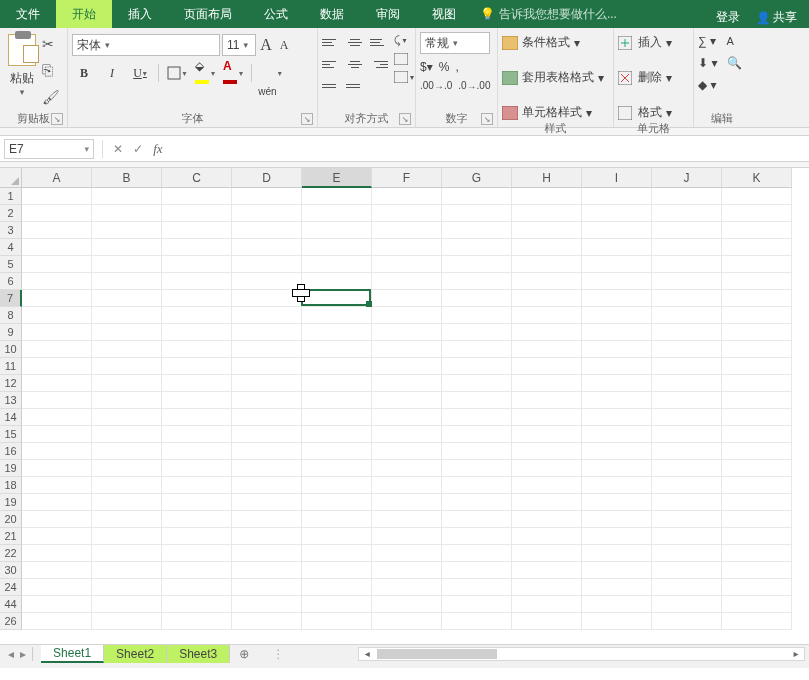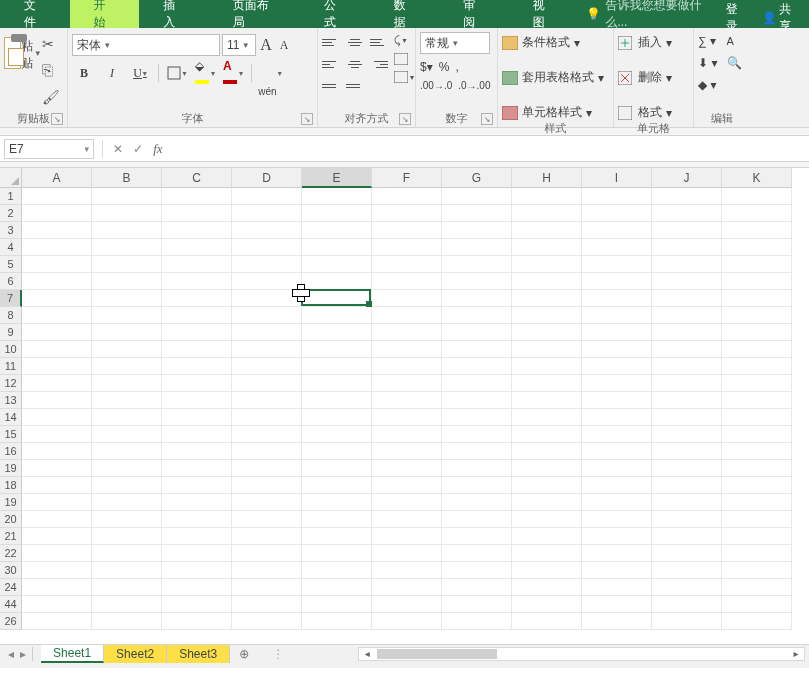--- a/index.html
+++ b/index.html
@@ -1,36 +1,36 @@
 <!DOCTYPE html>
 <html><head>
 <meta charset="utf-8">
 <style>
 * { box-sizing: border-box; margin: 0; padding: 0; font-family: "Microsoft YaHei", Arial, sans-serif; }
 body { width: 809px; height: 680px; background: #fff; overflow: hidden; font-size: 12px; color: #444; }
 
 
 .tabstrip { height: 28px; background: #217346; display: flex; align-items: stretch; color: #fff; }
-.tabstrip .tab { padding: 0 24px; display: flex; align-items: center; cursor: pointer; font-size: 12px; }
+.tabstrip .tab { padding: 0 16px; display: flex; align-items: center; cursor: pointer; font-size: 12px; }
 .tabstrip .tab.active { background: #bef264; color: #217346; }
 .tabstrip .spacer { flex: 1; }
 .tabstrip .tell-me { display: flex; align-items: center; color: #c9e0d3; font-size: 12px; padding: 0 8px; }
 .tabstrip .tell-me .bulb { margin-right: 4px; }
 .tabstrip .right { display: flex; align-items: center; padding-right: 4px; }
 .tabstrip .right .item { padding: 0 8px; display: flex; align-items: center; margin-top: 7px; }
 
 
 .ribbon { height: 100px; background: #f1f1f1; border-bottom: 1px solid #d4d4d4; display: flex; }
 .group { border-right: 1px solid #dcdcdc; display: flex; flex-direction: column; padding: 2px 4px 0; }
 .group-body { flex: 1; display: flex; align-items: flex-start; }
 .group-label { height: 18px; text-align: center; font-size: 11px; color: #666; display: flex; align-items: center; justify-content: center; position: relative; }
 .group-label .launcher { position: absolute; right: 0; bottom: 2px; width: 12px; height: 12px; border: 1px solid #b0b0b0; font-size: 8px; display:flex; align-items:center; justify-content:center; color:#777;}
 
 
-.clipboard .paste-btn { width: 36px; display:flex; flex-direction:row; align-items:center; padding-top:4px;}
+.clipboard .paste-btn { width: 36px; display:flex; flex-direction:column; align-items:center; padding-top:4px;}
 .clipboard .paste-icon { width:28px; height:32px; background:#fff; border:1px solid #c9ab62; position:relative;}
 .clipboard .paste-icon::before{content:""; position:absolute; top:-4px; left:6px; width:16px; height:8px; background:#888; border-radius:2px;}
 .clipboard .paste-icon::after{content:""; position:absolute; bottom:2px; right:-4px; width:14px; height:16px; background:#fff; border:1px solid #c49b55;}
 .clipboard .paste-label { font-size:12px; margin-top:4px;}
 .clipboard .mini { display:flex; flex-direction:column; gap:10px; padding:6px 2px 0 2px;}
 .clipboard .mini span{font-size:14px; color:#555;}
 
 
 .font-group { width: 250px; }
 .font-row { display:flex; align-items:center; gap:2px; margin-bottom:6px;}
@@ -100,21 +100,21 @@
 .cursor-cross{ position:absolute; width:16px; height:16px; pointer-events:none;}
 .cursor-cross::before,.cursor-cross::after{content:""; position:absolute; background:#fff;}
 .cursor-cross::before{ left:5px; top:0; width:6px; height:16px; border:1px solid #000;}
 .cursor-cross::after{ left:0; top:5px; width:16px; height:6px; border:1px solid #000;}
 
 
 .hscroll{ height:18px; border-top:1px solid #d4d4d4; display:flex; align-items:center; background:#f1f1f1;}
 .hscroll .sheetnav{ display:flex; align-items:center; gap:6px; padding:0 8px; color:#888;}
 .hscroll .sheetnav .sep{ width:1px; height:14px; background:#ccc;}
 .hscroll .sheets{ display:flex; align-items:stretch; height:18px;}
-.sheet-tab{ padding:0 12px; border-right:1px solid #ccc; display:flex; align-items:center; background:#fde047; font-size:12px;}
+.sheet-tab{ padding:0 12px; border-right:1px solid #ccc; display:flex; align-items:center; background:#bef264; font-size:12px;}
 .sheet-tab.active{ background:#fff; border-bottom:2px solid #217346; color:#217346;}
 .sheet-add{ width:28px; display:flex; align-items:center; justify-content:center; color:#777;}
 .hscroll .track{ flex:1; margin:0 4px 0 60px; height:14px; border:1px solid #d8d8d8; background:#fff; display:flex; align-items:center;}
 .hscroll .track .arrow{ width:16px; text-align:center; font-size:10px; color:#666;}
 .hscroll .track .thumb{ width:120px; height:10px; background:#cfcfcf; margin-left:2px;}
 
 .statusbar{ height:6px; background:#f1f1f1;}
 svg{display:block;}
 </style>
 </head>

